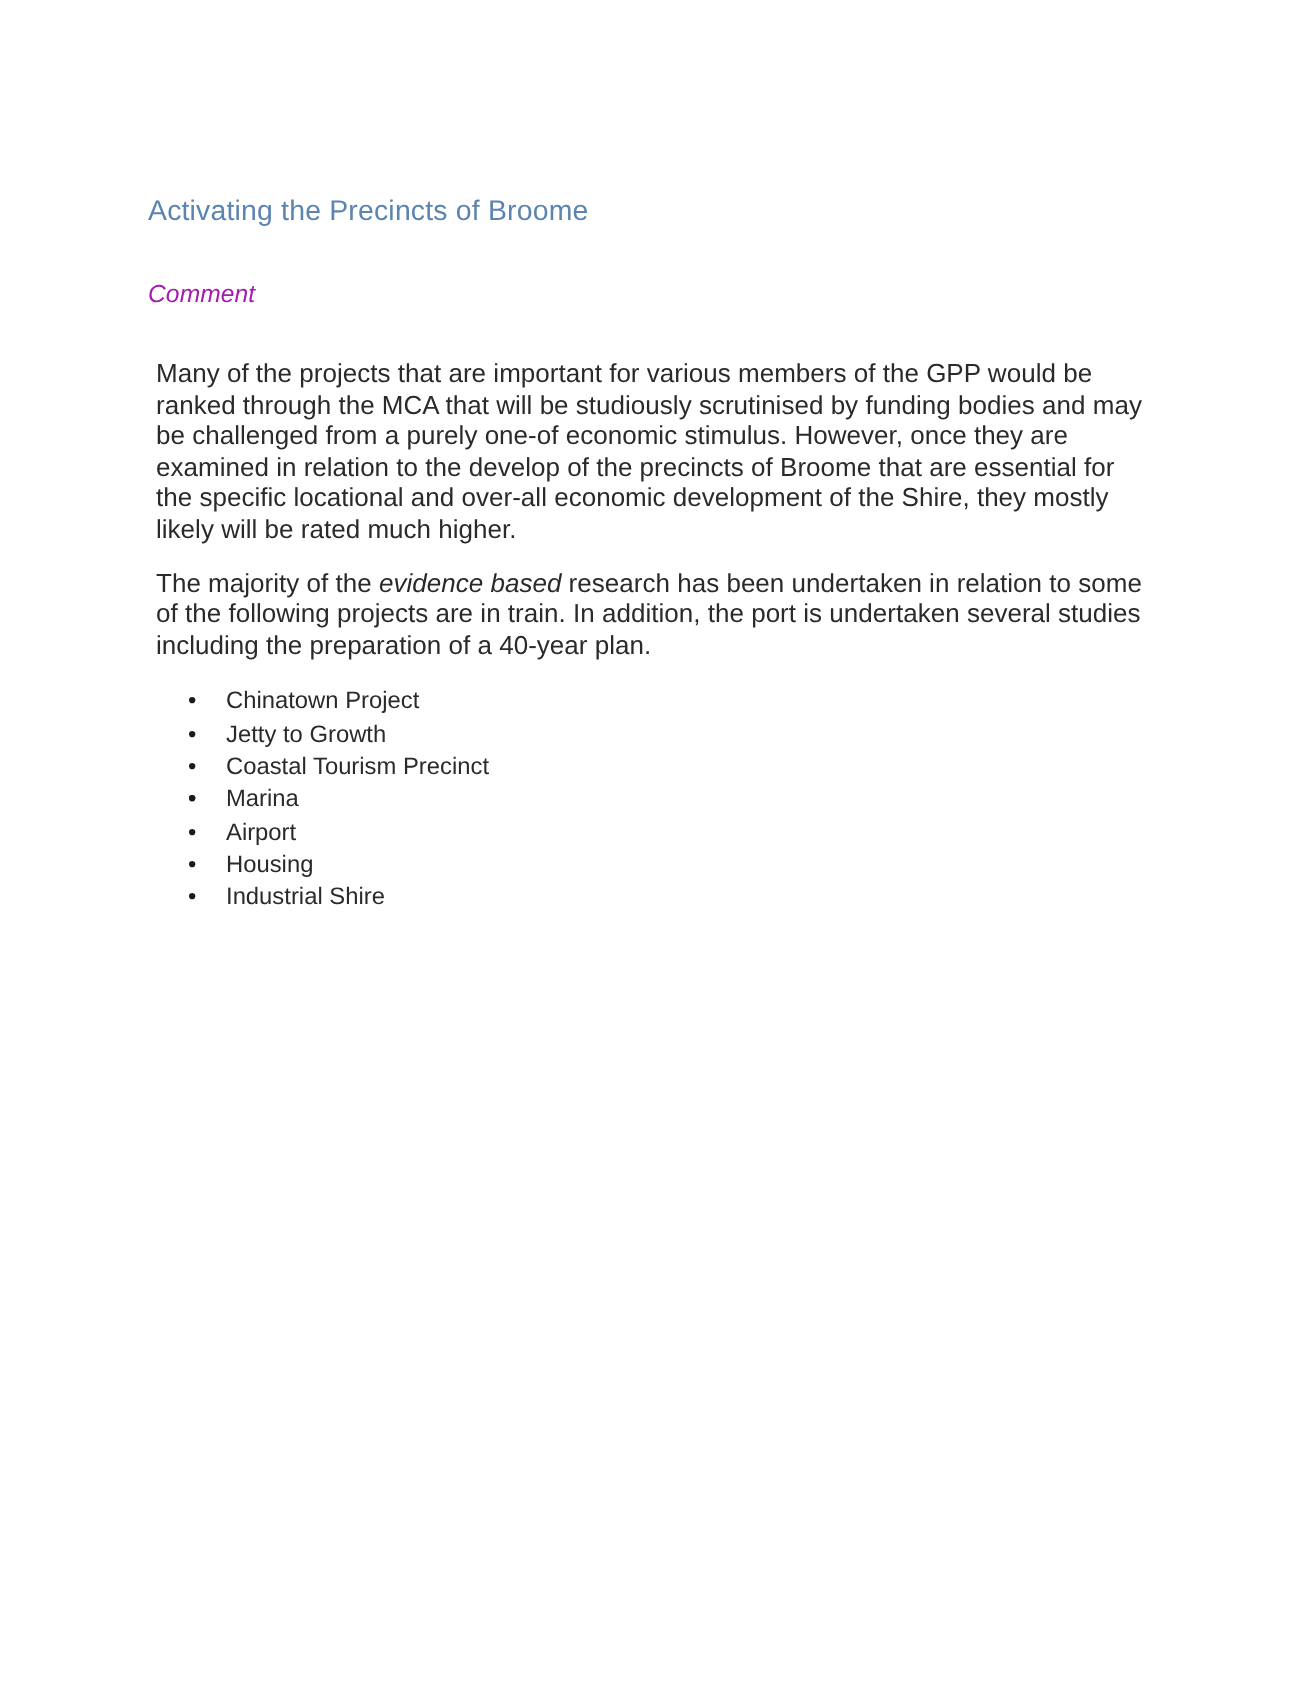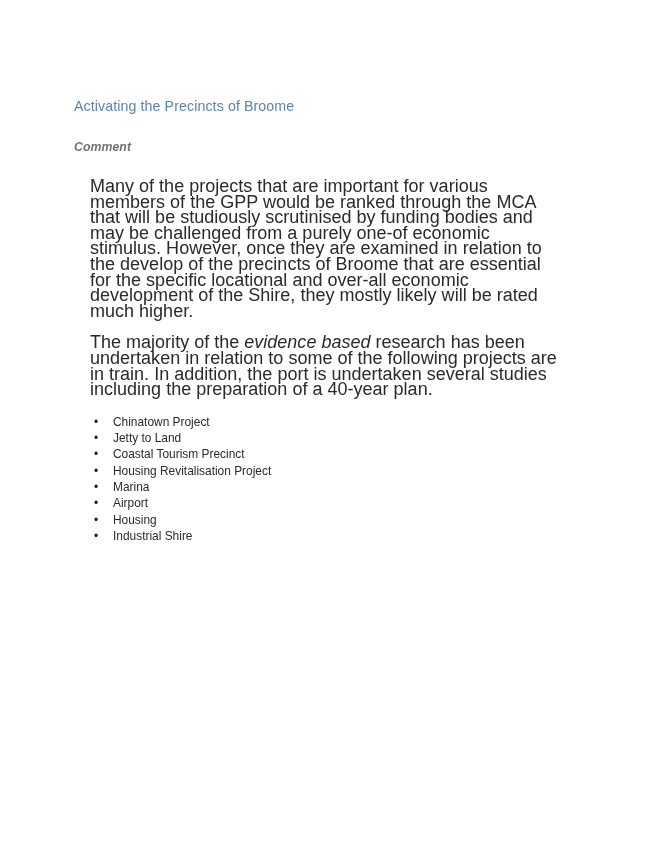--- a/index.html
+++ b/index.html
@@ -35,32 +35,32 @@
     line-height: 20px;
     color: #5B84B1;
     font-weight: 400;
     letter-spacing: 0.1px;
     margin: 0 0 0 0;
   }
 
   .sub-heading {
     font-size: 12.3px;
     line-height: 18px;
-    color: #737373;
+    color: #a21caf;
     font-style: italic;
-    font-weight: 700;
+    font-weight: 400;
     margin: 22px 0 0 0;
     letter-spacing: 0.05px;
   }
 
   .para {
-    font-size: 18px;
+    font-size: 13px;
     line-height: 15.6px;
     color: #2a2a2a;
-    margin: 16px;
+    margin: 4px;
     text-align: left;
     letter-spacing: 0.01px;
   }
 
   .para-first {
     margin-top: 23px;
   }
 
   .para-next {
     margin-top: 11px;
@@ -108,29 +108,28 @@
     <p class="para para-next"><span>The majority of the </span><em>evidence based</em><span> research has been undertaken in relation to some of the following projects are in train. In addition, the port is undertaken several studies including the preparation of a 40-year plan.</span></p>
 
 
     <ul class="bullet-list">
       <li class="bullet-item">
         <span class="bullet-mark">•</span>
         <span>Chinatown Project</span>
       </li>
       <li class="bullet-item">
         <span class="bullet-mark">•</span>
-        <span>Jetty to Land</span>
+        <span>Jetty to Growth</span>
       </li>
       <li class="bullet-item">
         <span class="bullet-mark">•</span>
         <span>Coastal Tourism Precinct</span>
       </li>
       <li class="bullet-item">
         <span class="bullet-mark">•</span>
-        <span>Housing Revitalisation Project</span>
       </li>
       <li class="bullet-item">
         <span class="bullet-mark">•</span>
         <span>Marina</span>
       </li>
       <li class="bullet-item">
         <span class="bullet-mark">•</span>
         <span>Airport</span>
       </li>
       <li class="bullet-item">

